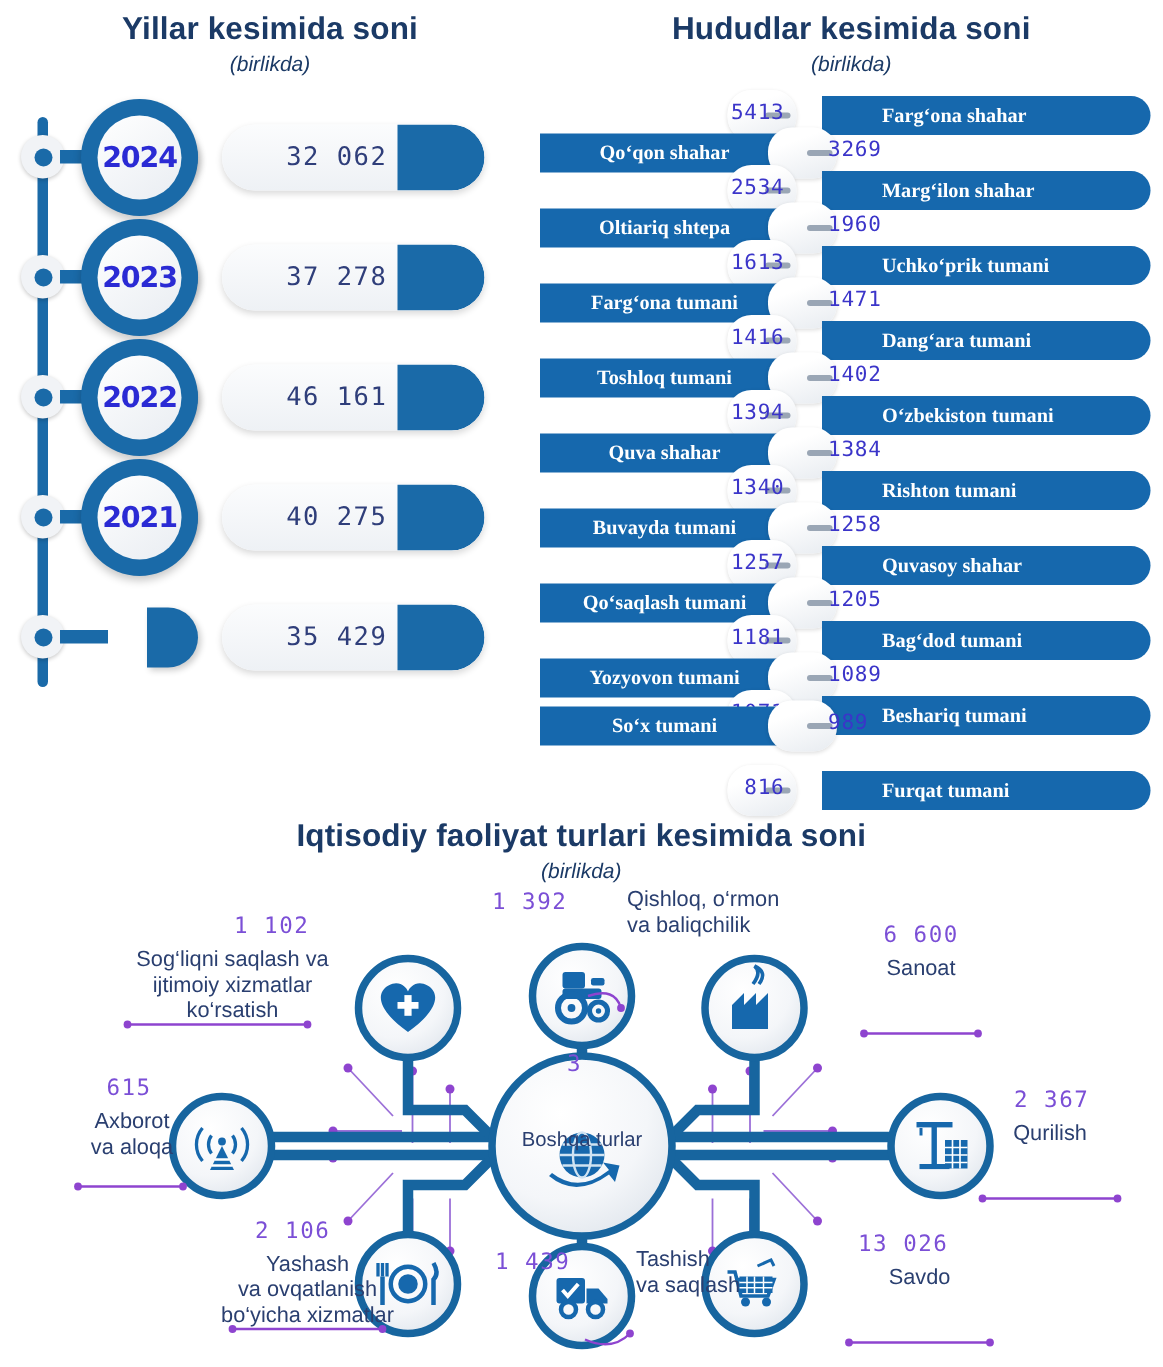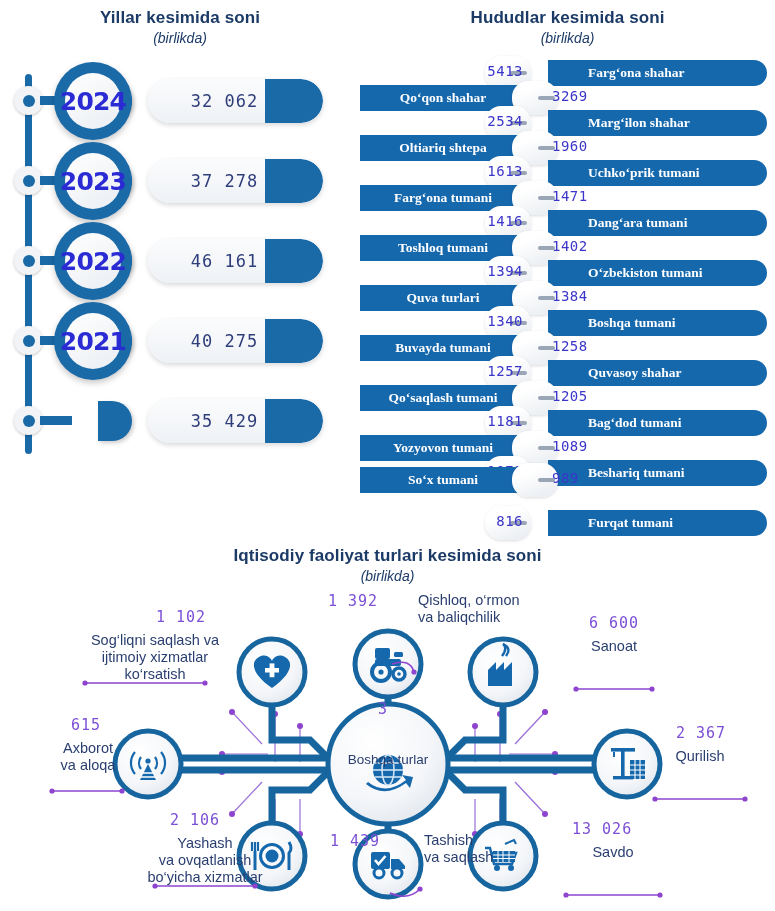--- a/index.html
+++ b/index.html
@@ -8,21 +8,21 @@
     width: 775px; height: 911px;
     background: #ffffff;
     font-family: "Liberation Sans", sans-serif;
     position: relative;
     overflow: hidden;
     color: #1d3a6b;
   }
 
   
   .sec-title {
-    font-size: 17px; font-weight: bold; color: #1b3a66;
+    font-size: 21px; font-weight: bold; color: #1b3a66;
     text-align: center; letter-spacing: .1px;
   }
   .sec-sub {
     font-size: 14px; font-style: italic; color: #1b3a66;
     text-align: center; margin-top: 2px;
   }
 
   
   #years-panel { position:absolute; left:0; top:0; width:360px; height:540px; }
   #years-panel .sec-title { margin-top:8px; }
@@ -51,21 +51,21 @@
     box-shadow:0 3px 6px rgba(0,0,0,.22);
     display:flex; align-items:center; justify-content:center;
   }
   .ycircle-in {
     width:56px; height:56px; border-radius:50%;
     background:linear-gradient(145deg,#ffffff,#e9edf2);
     display:flex; align-items:center; justify-content:center;
   }
   .ycircle-in span {
     font-family:"DejaVu Sans", sans-serif;
-    font-size:25px; font-weight:bold; color:#2b2bd4; letter-spacing:-.8px;
+    font-size:19px; font-weight:bold; color:#2b2bd4; letter-spacing:-.8px;
   }
   .ybar {
     position:absolute; left:148px; top:17px; height:44px; width:175px;
     background:linear-gradient(180deg,#fbfcfd,#eef1f5);
     border-radius:22px;
     box-shadow:0 2px 5px rgba(0,0,0,.16);
     overflow:hidden;
   }
   .ybar .fill {
     position:absolute; right:0; top:0; height:100%; width:58px;
@@ -313,29 +313,29 @@
       <div class="rrow" style="top: 200px;">
         <div class="cap right">
           <span class="lbl">O‘zbekiston tumani</span>
         </div>
         <div class="knot"></div>
         <div class="dash l"></div>
         <div class="rval onleft">1394</div>
       </div>
       <div class="rrow" style="top: 225px;">
         <div class="cap left">
-          <span class="lbl">Quva turlari</span>
+          <span class="lbl">Quva shahar</span>
         </div>
         <div class="knot k2"></div>
         <div class="dash r"></div>
         <div class="rval onright">1384</div>
       </div>
       <div class="rrow" style="top: 250px;">
         <div class="cap right">
-          <span class="lbl">Boshqa tumani</span>
+          <span class="lbl">Rishton tumani</span>
         </div>
         <div class="knot"></div>
         <div class="dash l"></div>
         <div class="rval onleft">1340</div>
       </div>
       <div class="rrow" style="top: 275px;">
         <div class="cap left">
           <span class="lbl">Buvayda tumani</span>
         </div>
         <div class="knot k2"></div>

